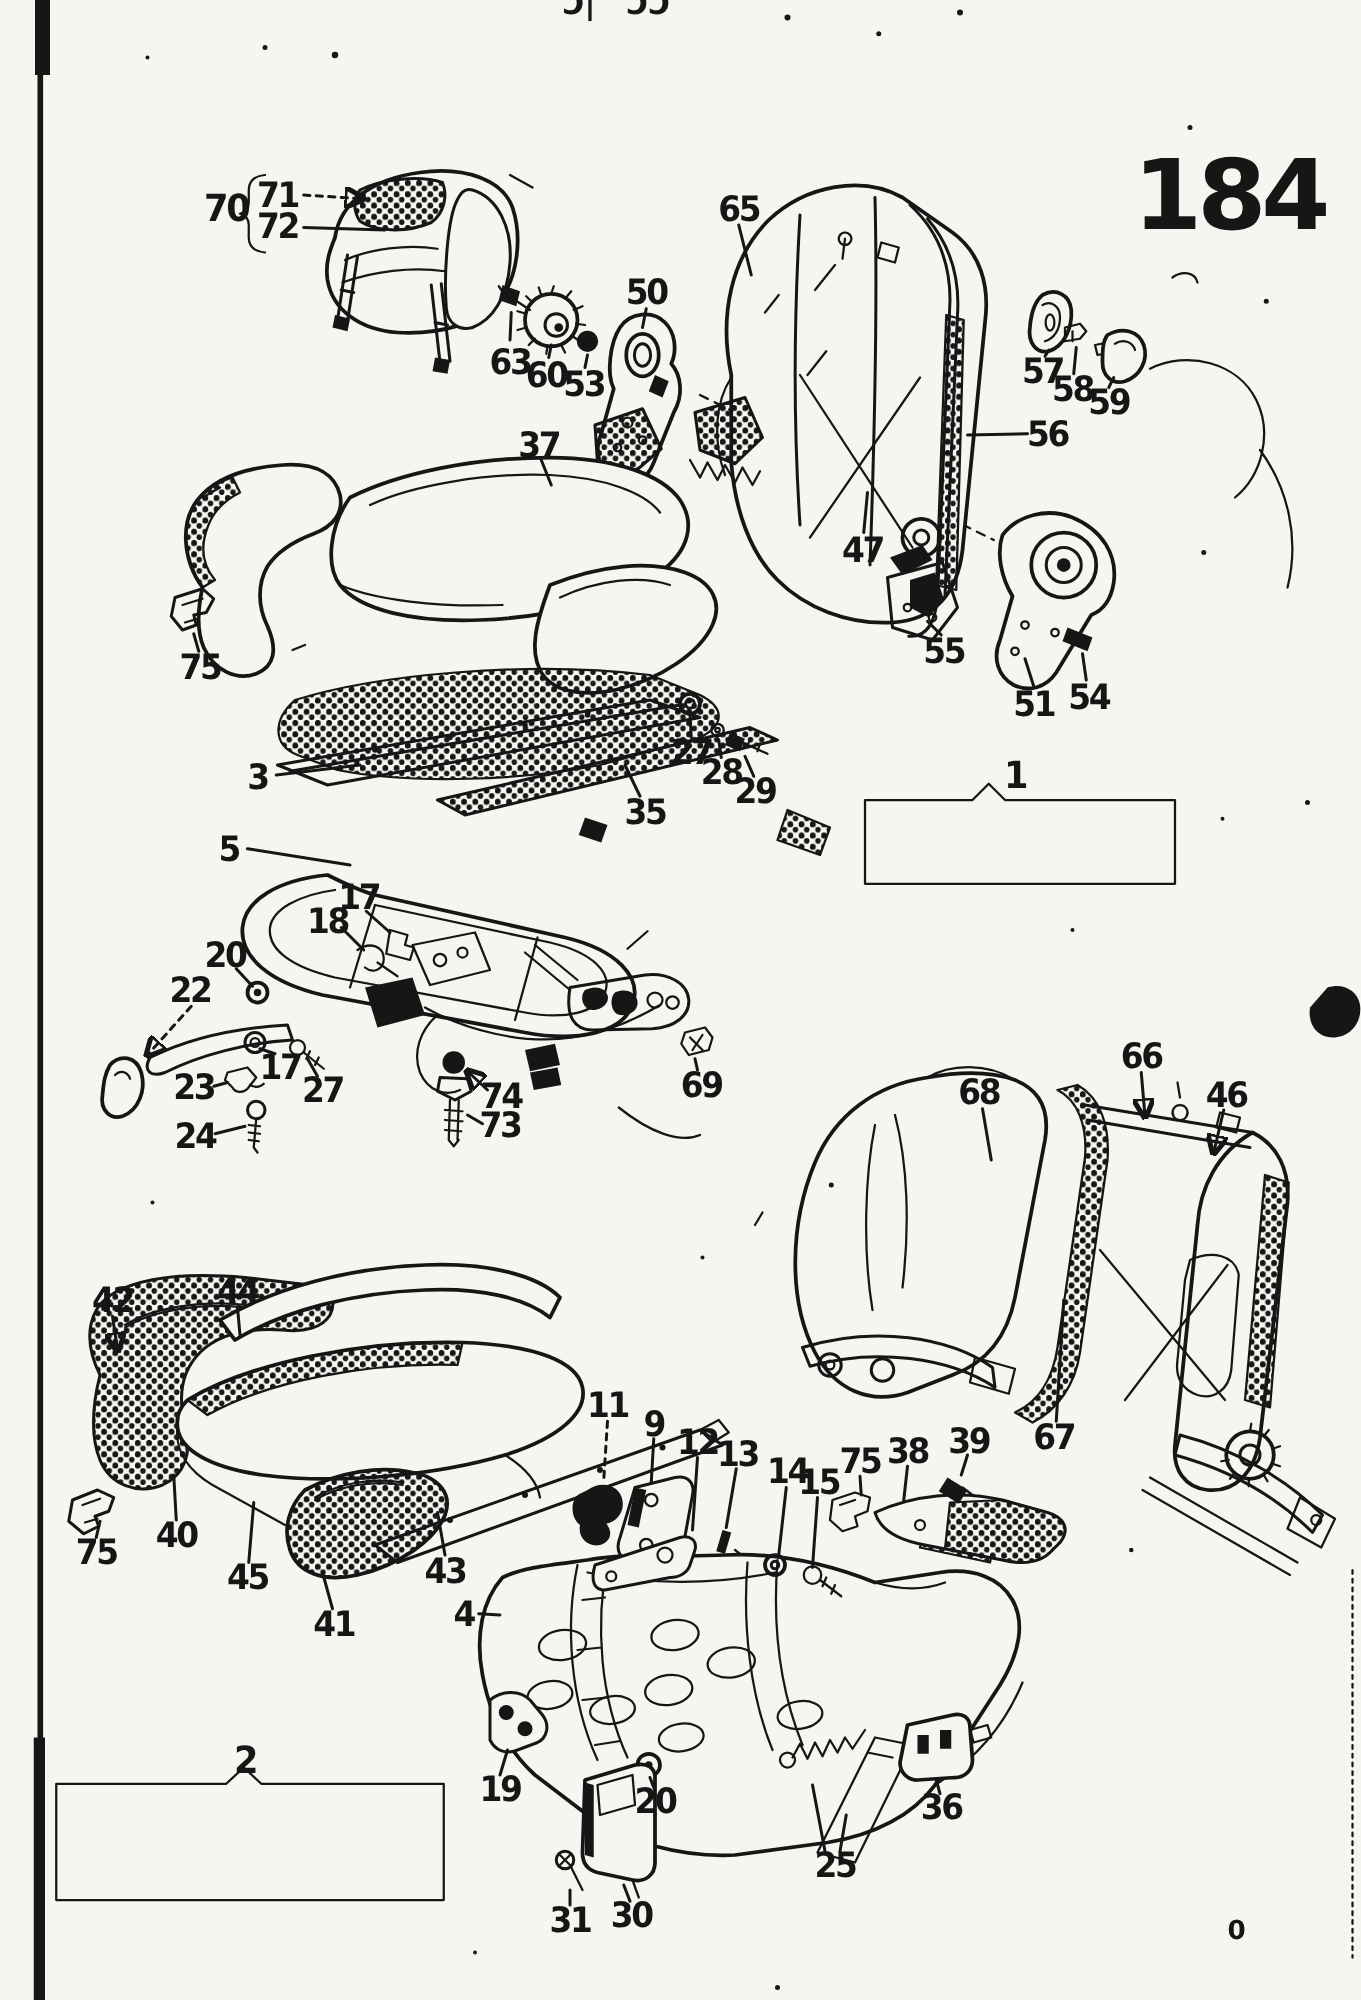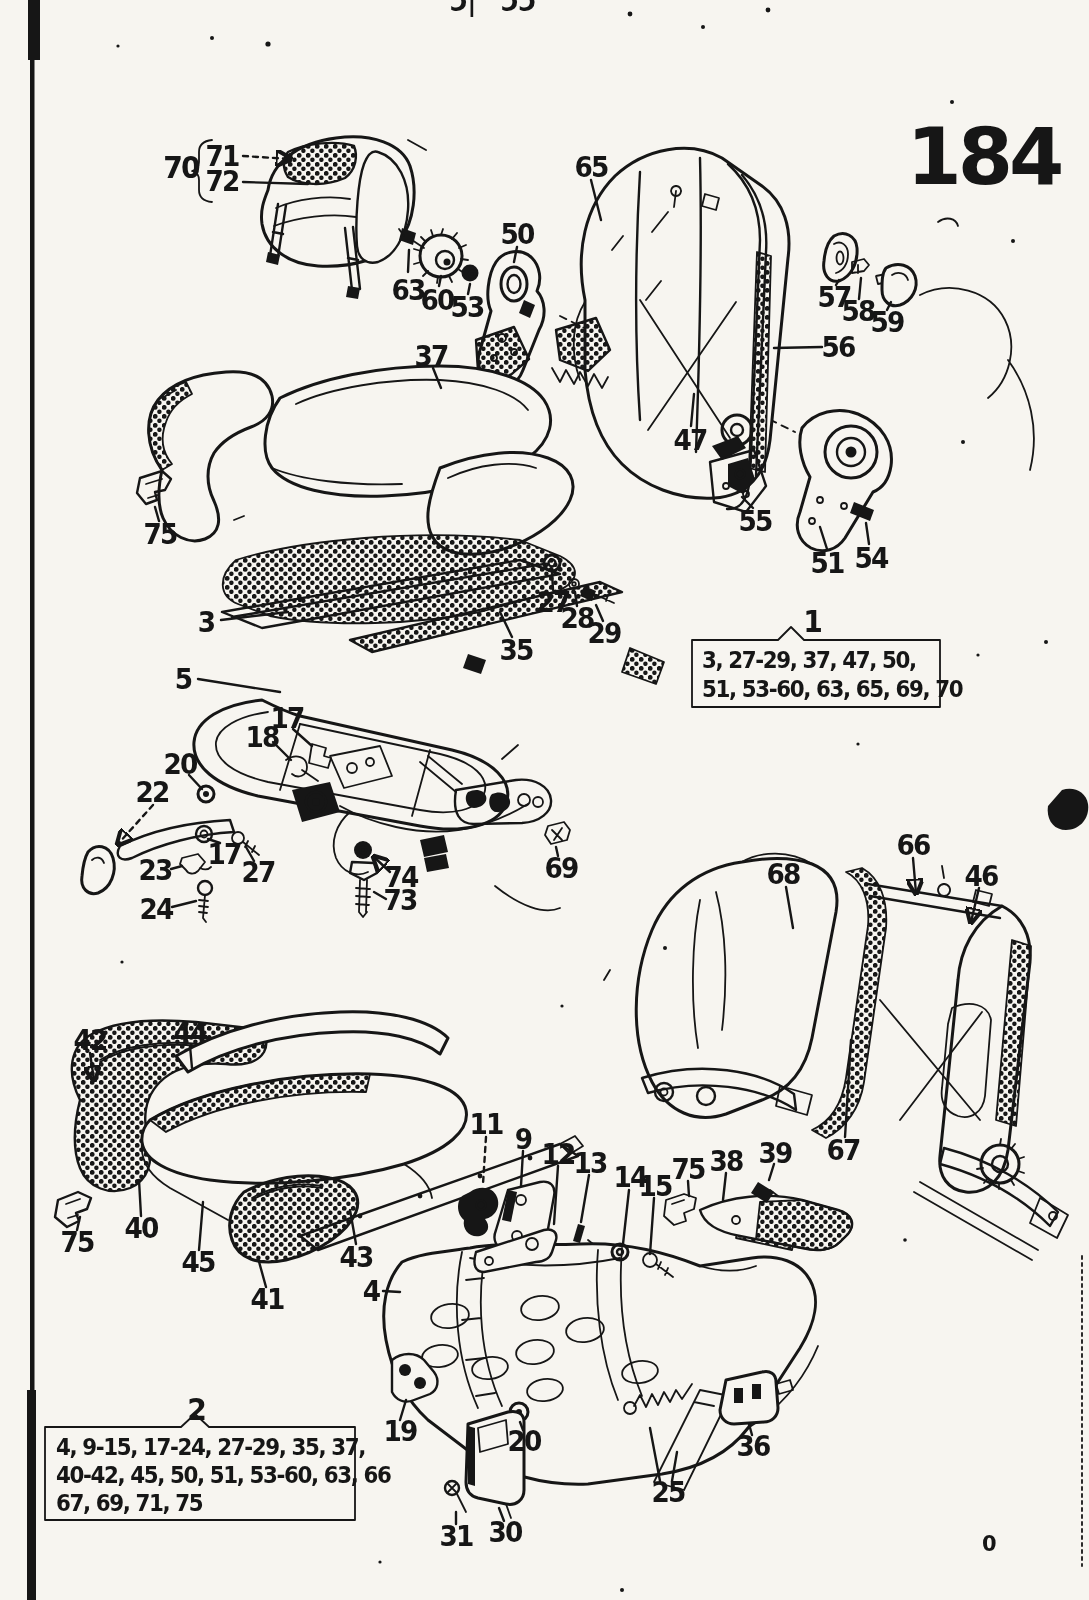--- a/index.html
+++ b/index.html
@@ -410,29 +410,20 @@
       </g>
   </svg>
 
   <div class="pagenum">184</div>
 
   <div id="frag-layer">
       <div class="frag" style="left: 450px;">Ɔ|</div>
       <div class="frag" style="left: 501px;">ƆƆ</div>
     </div>
 
-  <div class="legend" id="legend-0">
-      <div class="ln">3, 27-29, 37, 47, 50,</div>
-      <div class="ln">51, 53-60, 63, 65, 69, 70</div>
-    </div>
-  <div class="legend" id="legend-1">
-      <div class="ln">4, 9-15, 17-24, 27-29, 35, 37,</div>
-      <div class="ln">40-42, 45, 50, 51, 53-60, 63, 66</div>
-      <div class="ln">67, 69, 71, 75</div>
-    </div>
 
   <div class="corner-mark">0</div>
 
   <div id="callout-layer">
       <div class="callout" style="left: 181px; top: 167px; font-size: 30px;">70</div>
       <div class="callout" style="left: 222px; top: 156px;">71</div>
       <div class="callout" style="left: 222px; top: 181px;">72</div>
       <div class="callout" style="left: 408px; top: 290px;">63</div>
       <div class="callout" style="left: 437px; top: 300px;">60</div>
       <div class="callout" style="left: 467px; top: 307px;">53</div>

